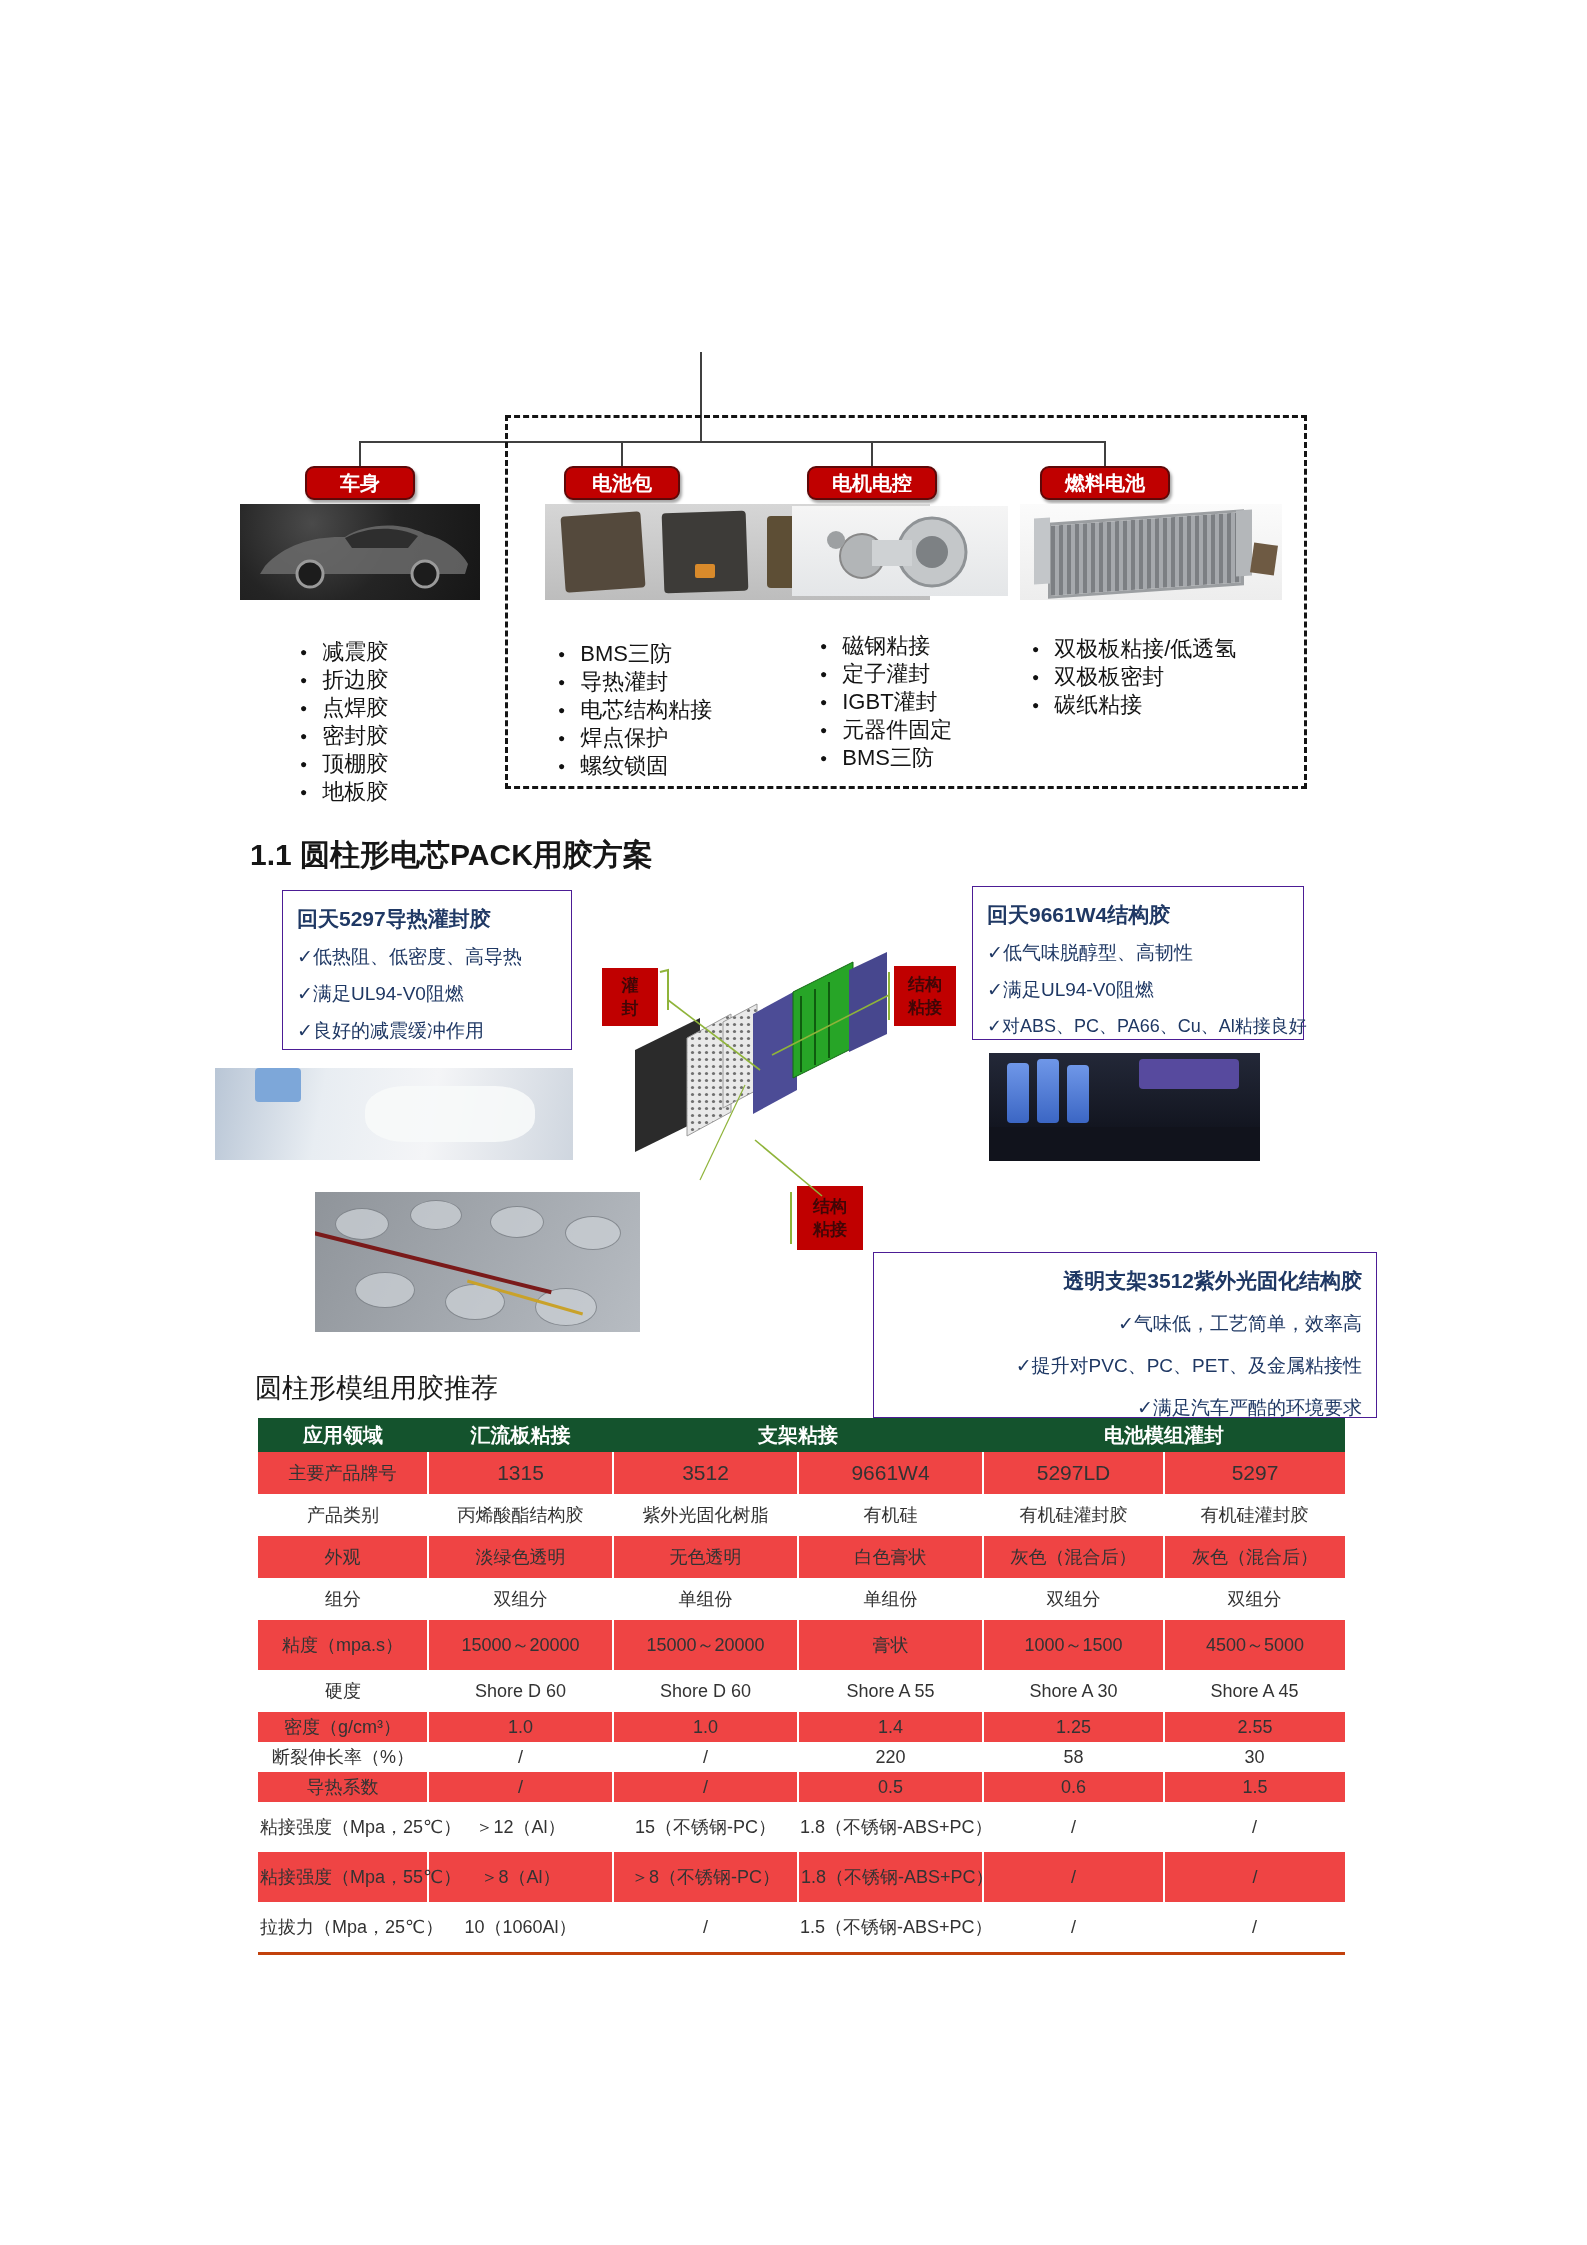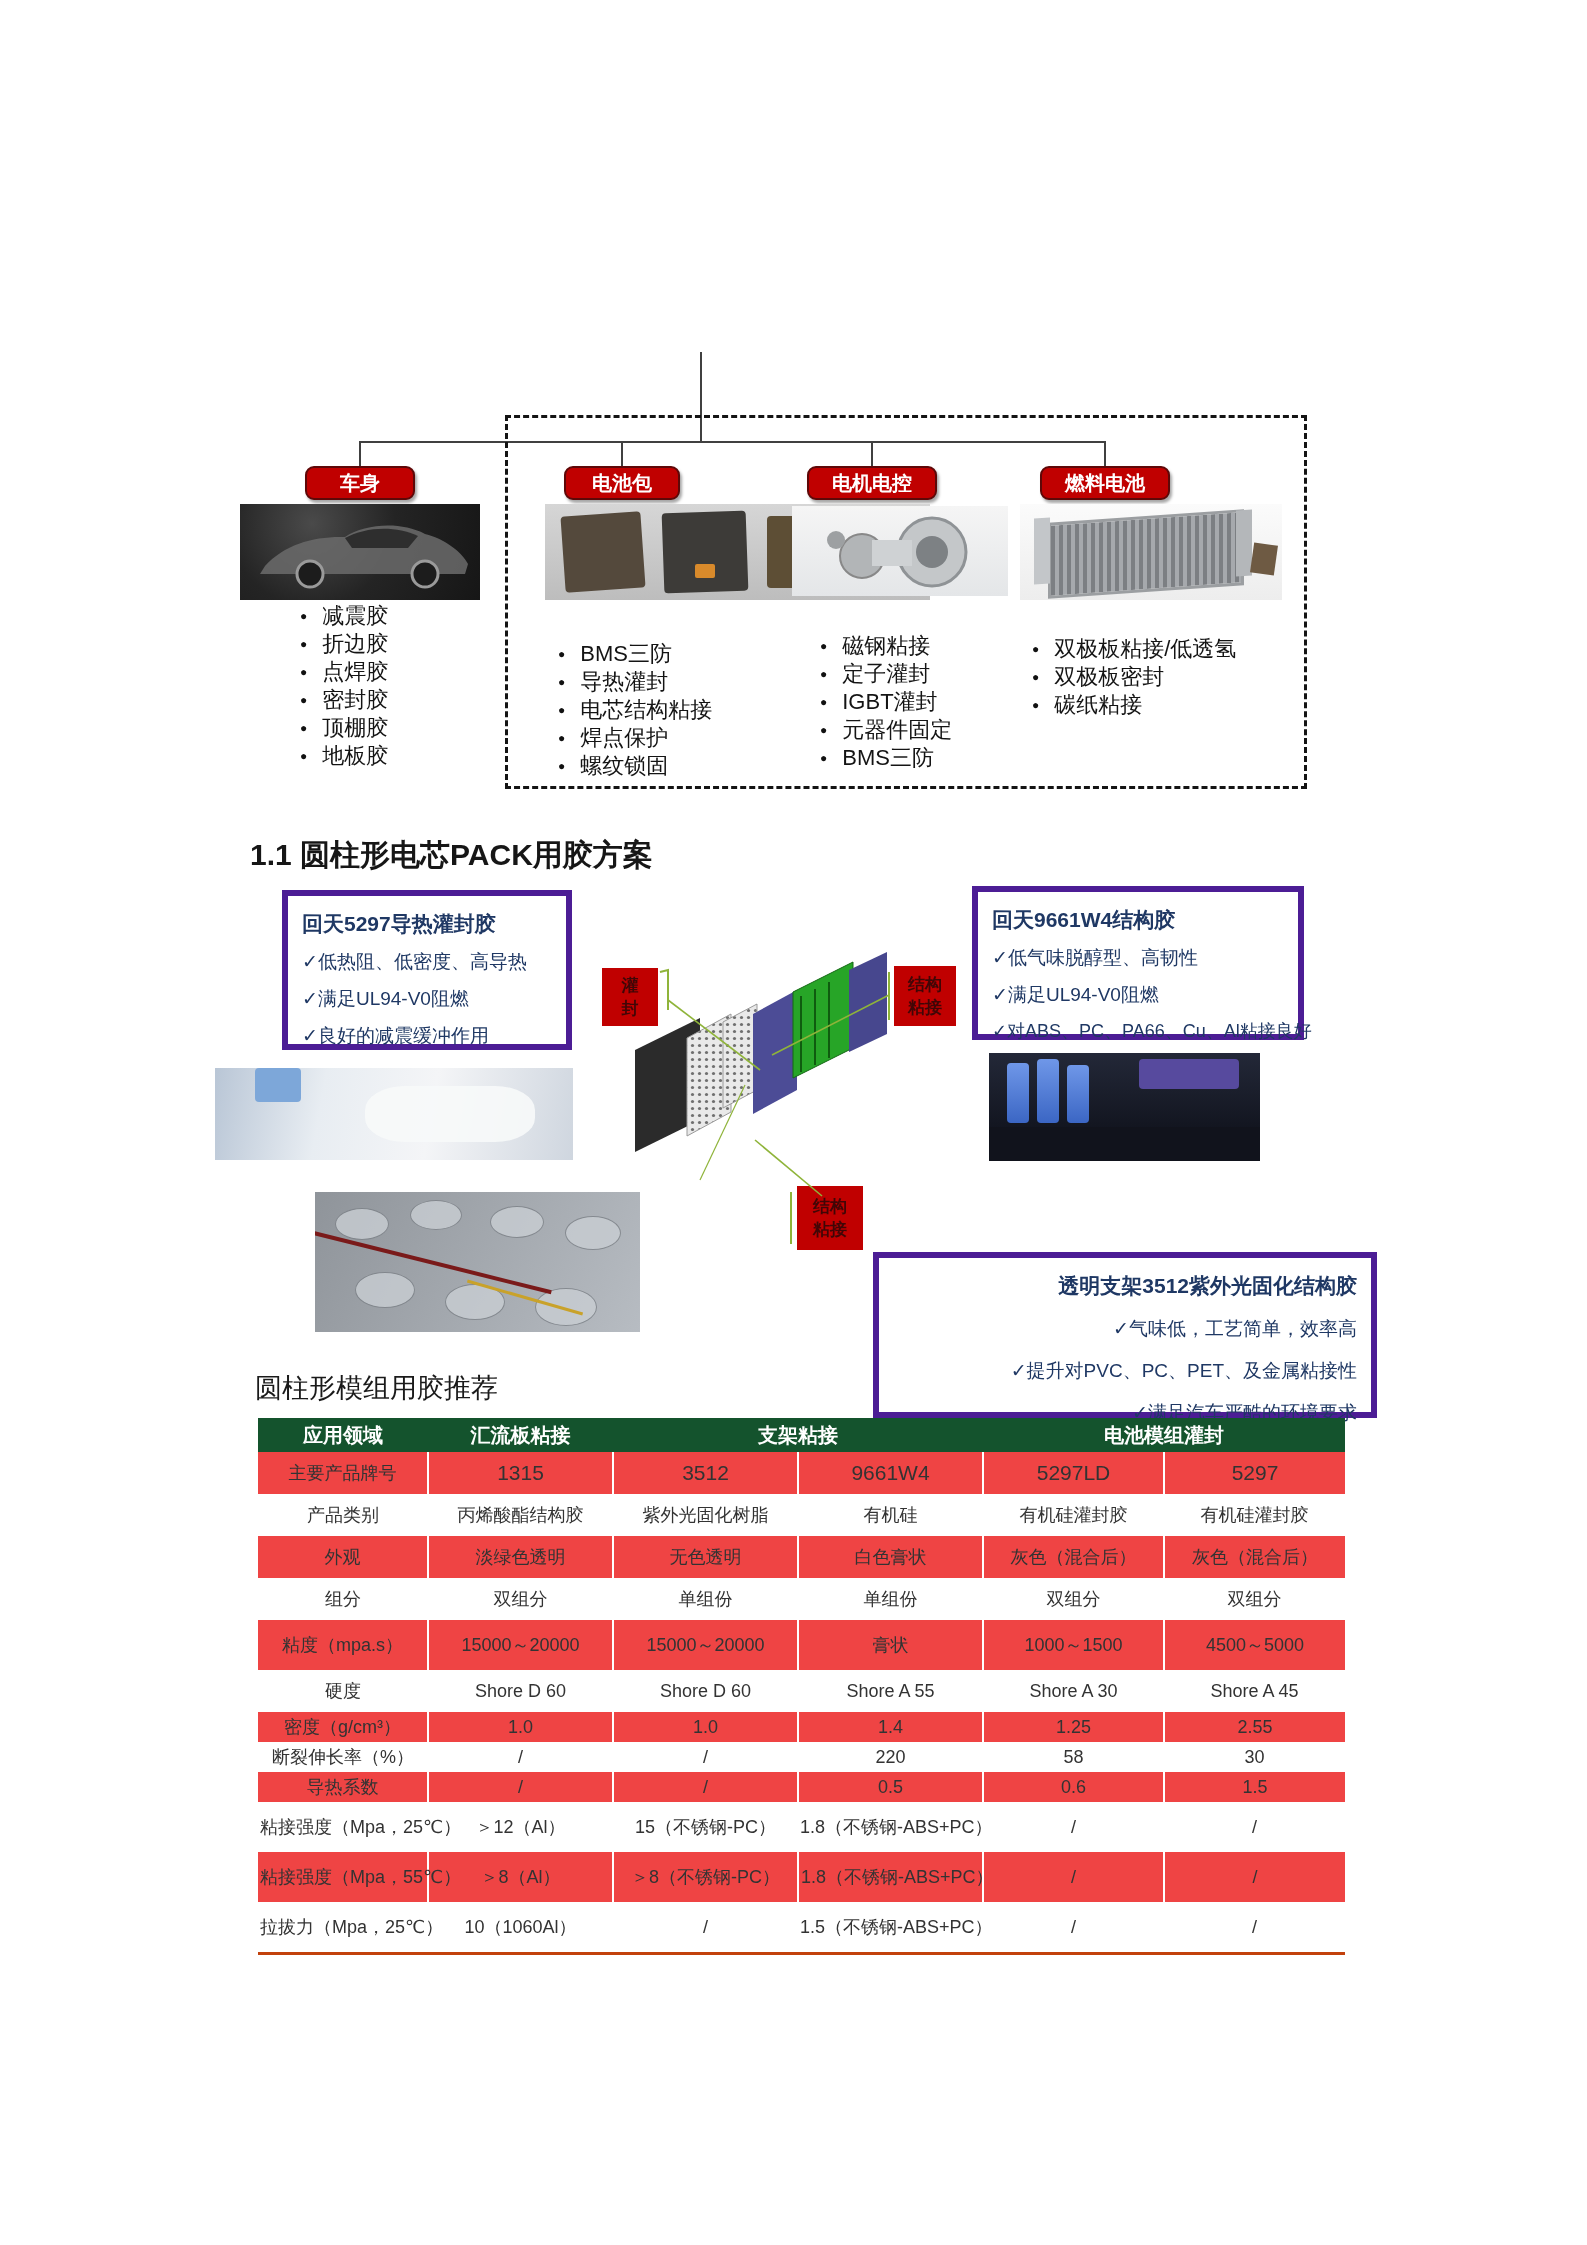--- a/index.html
+++ b/index.html
@@ -16,21 +16,21 @@
            color:#ffffff;font-weight:bold;font-size:20px;text-align:center;line-height:31px;
            box-shadow:2px 3px 3px rgba(0,0,0,0.35);box-sizing:border-box;}
   .photo{overflow:hidden;}
   .bullet-list{list-style:none;margin:0;padding:0;}
   .bullet-list li{font-size:22px;color:#141414;line-height:28px;display:flex;align-items:center;
                   font-weight:500;white-space:nowrap;}
   .bullet-list li::before{content:"●";font-size:12px;margin-right:15px;color:#111;}
 
   
   .sec-heading{font-size:30px;font-weight:bold;color:#161616;}
-  .callout{background:#fff;border:6px solid #4c1d95;color:#1f3864;padding:10px 14px;box-sizing:border-box;}
+  .callout{background:#fff;border:1px solid #4c1d95;color:#1f3864;padding:10px 14px;box-sizing:border-box;}
   .callout .c-title{font-weight:bold;font-size:21px;margin:4px 0 4px 0;white-space:nowrap;}
   .callout .c-point{font-size:19px;margin-top:11px;white-space:nowrap;}
   .callout.loose .c-point{margin-top:16px;}
   .tag{background:#c00000;color:#400606;font-weight:bold;font-size:17px;display:flex;
        align-items:center;justify-content:center;text-align:center;line-height:23px;}
   .tag span{word-break:break-all;}
   .table-heading{font-size:27px;font-weight:400;color:#1a1a1a;}
 
   
   .spec-table{border-collapse:collapse;table-layout:fixed;width:1087px;}
@@ -106,21 +106,21 @@
     </svg>
   </div>
 
   <div class="abs photo fuel-photo" style="left:1020px;top:504px;width:262px;height:96px;">
     <div class="abs" style="left:28px;top:12px;width:190px;height:70px;background:repeating-linear-gradient(90deg,#7c7f83 0 4px,#a6a9ad 4px 8px);border:3px solid #9b9ea1;transform:skewY(-4deg);"></div>
     <div class="abs" style="left:14px;top:14px;width:16px;height:66px;background:#c3c6c9;transform:skewY(-4deg);"></div>
     <div class="abs" style="left:216px;top:6px;width:16px;height:66px;background:#b4b7ba;transform:skewY(-4deg);"></div>
     <div class="abs" style="left:232px;top:40px;width:24px;height:30px;background:#6e5a43;transform:rotate(8deg);"></div>
   </div>
 
-  <ul class="abs bullet-list" style="left:300px;top:602px;">
+  <ul class="abs bullet-list" style="left:300px;top:638px;">
     <li>减震胶</li>
     <li>折边胶</li>
     <li>点焊胶</li>
     <li>密封胶</li>
     <li>顶棚胶</li>
     <li>地板胶</li>
   </ul>
 
   <ul class="abs bullet-list" style="left:558px;top:640px;">
     <li>BMS三防</li>

